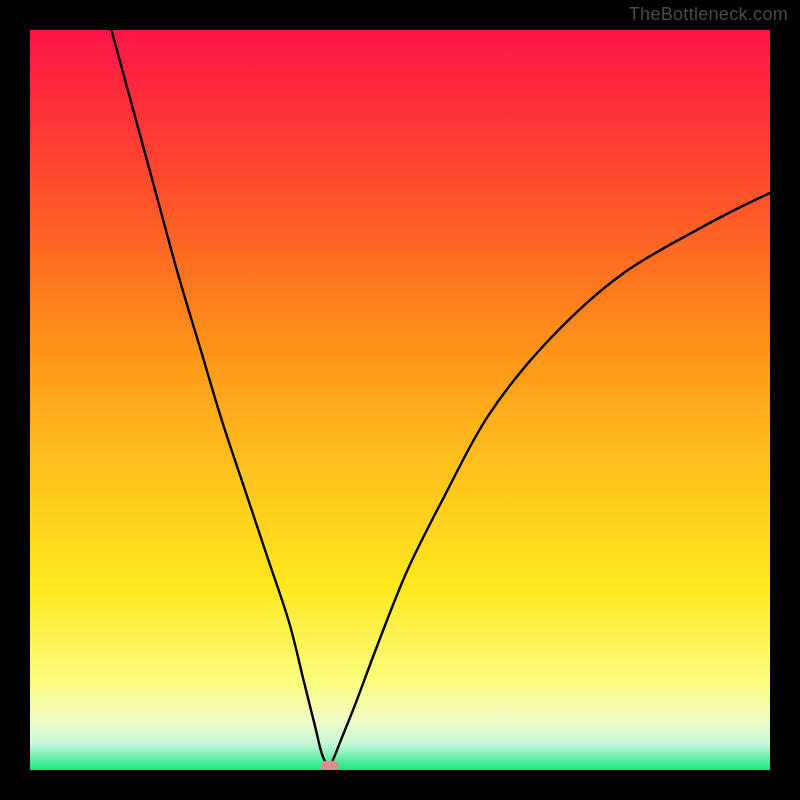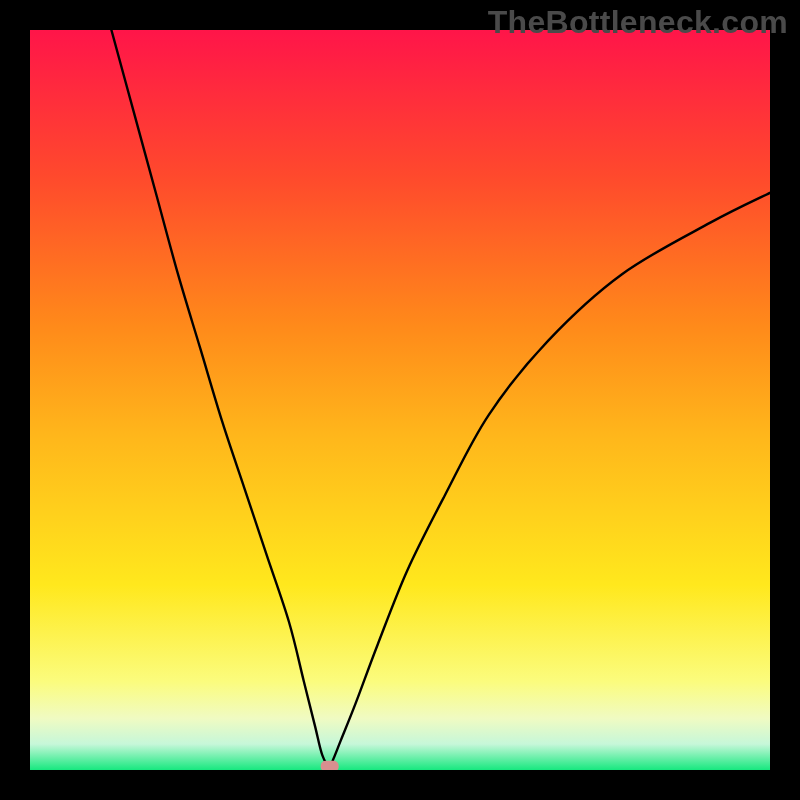--- a/index.html
+++ b/index.html
@@ -15,22 +15,22 @@
     position: relative;
     width: 800px;
     height: 800px;
     background: #000;
   }
   .attribution {
     position: absolute;
     top: 4px;
     right: 12px;
     color: #4a4a4a;
-    font-size: 32px;
-    font-weight: 700;
+    font-size: 18px;
+    font-weight: 400;
     letter-spacing: 0.3px;
     z-index: 3;
   }
   svg.plot {
     position: absolute;
     left: 30px;
     top: 30px;
     width: 740px;
     height: 740px;
     display: block;

